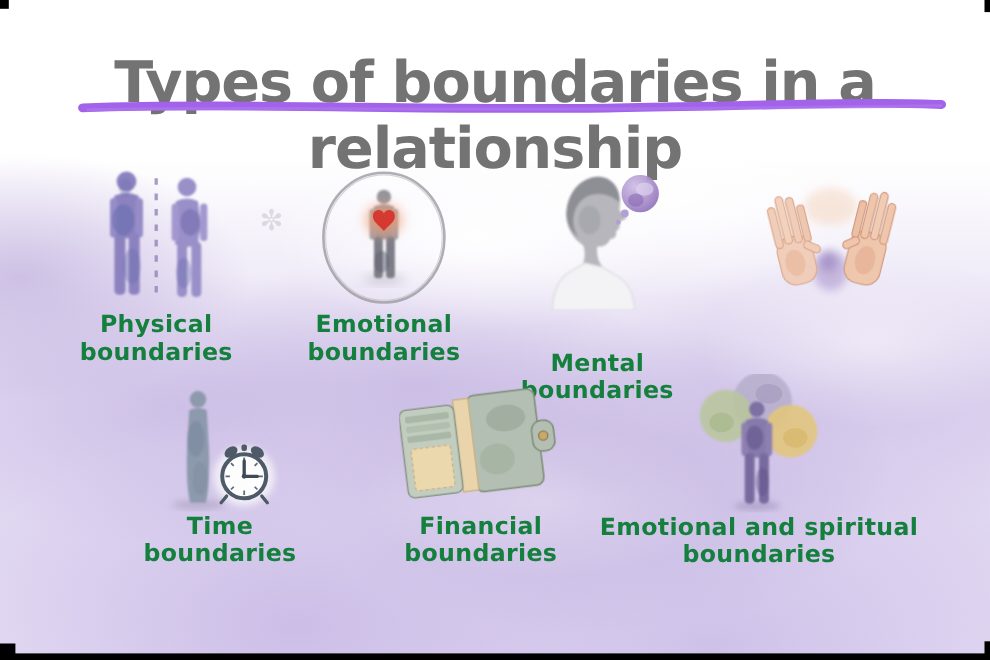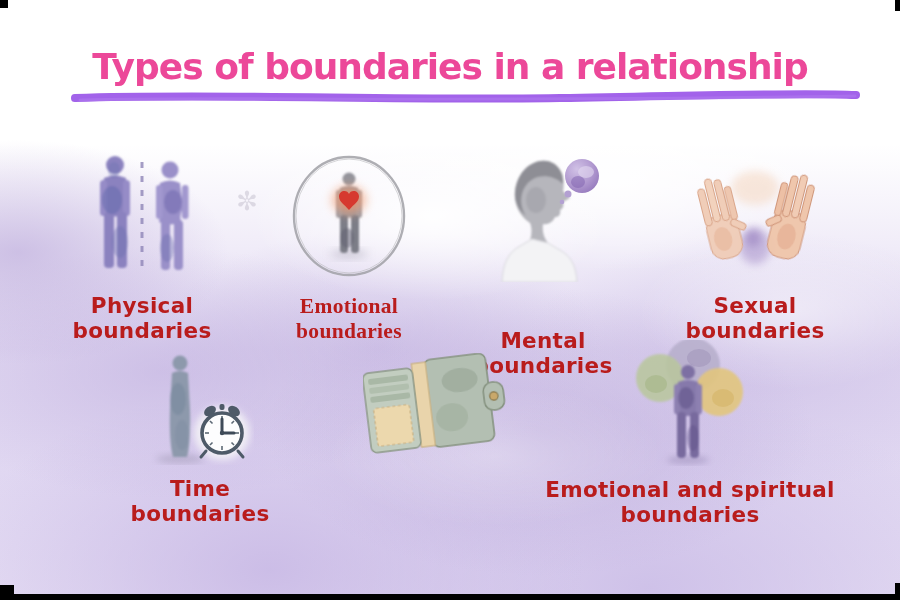--- a/index.html
+++ b/index.html
@@ -21,28 +21,28 @@
       radial-gradient(ellipse 320px 170px at 42% 58%, rgba(186,168,219,.45), rgba(186,168,219,0) 70%),
       radial-gradient(ellipse 380px 200px at 60% 72%, rgba(180,161,214,.50), rgba(180,161,214,0) 72%),
       radial-gradient(ellipse 340px 180px at 85% 60%, rgba(193,177,224,.45), rgba(193,177,224,0) 72%),
       radial-gradient(ellipse 420px 240px at 30% 95%, rgba(198,182,228,.80), rgba(198,182,228,0) 75%),
       radial-gradient(ellipse 460px 260px at 72% 98%, rgba(203,189,231,.85), rgba(203,189,231,0) 75%),
       linear-gradient(180deg, rgba(255,255,255,0) 24%, rgba(216,205,237,.35) 40%,
                       rgba(214,202,236,.75) 58%, rgba(221,211,240,.9) 80%, rgba(226,217,242,.95) 100%);
   }
   .title{
     position:absolute;left:0;top:46px;width:900px;text-align:center;
-    font-size:36px;font-weight:bold;letter-spacing:-1px;color:#ec4899;
+    font-size:52px;font-weight:bold;letter-spacing:-1px;color:#737373;
   }
   .underline{position:absolute;left:0;top:88px;width:900px;height:20px;}
   .card{position:absolute;display:flex;flex-direction:column;align-items:center;}
   .icon-wrap{display:flex;align-items:flex-end;justify-content:center;}
   .label{
     font-size:21.5px;line-height:1.16;font-weight:bold;letter-spacing:.3px;
-    color:#b91c1c;text-align:center;margin-top:12px;
+    color:#15803d;text-align:center;margin-top:2px;
   }
   .w180{width:180px;} .w290{width:290px;}
   .doodle{position:absolute;left:236px;top:186px;font-size:26px;color:#9a93a8;opacity:.28;}
   .artifact{position:absolute;background:#000;}
   .a-tl{left:0;top:0;width:8px;height:8px;}
   .a-tr{right:0;top:0;width:5px;height:11px;}
   .a-bl{left:0;bottom:5px;width:14px;height:10px;}
   .a-br{right:0;bottom:5px;width:5px;height:12px;}
   .a-bottom{left:0;bottom:0;width:900px;height:6px;}
 </style>
@@ -89,21 +89,21 @@
           <rect x="76" y="70" width="9" height="50" rx="4" fill="#9a90c9"></rect>
           <rect x="89" y="70" width="9" height="50" rx="4" fill="#9a90c9"></rect>
           <ellipse cx="88" cy="52" rx="9" ry="12" fill="#6b64ab" opacity=".5"></ellipse>
           <ellipse cx="82" cy="98" rx="7" ry="14" fill="#6b6fb0" opacity=".4"></ellipse>
         </g>
       </svg>
     </div>
     <div class="label">Physical boundaries</div>
   </div>
 
-  <div class="card w180" style="left:259px;top:150px;font-family:Liberation Serif, serif;">
+  <div class="card w180" style="left:259px;top:150px;">
     <div class="icon-wrap" style="height:132px;">
       <svg width="118" height="128" viewBox="0 0 118 128">
         <defs>
           <filter id="soft2" x="-30%" y="-30%" width="160%" height="160%">
               <feGaussianBlur stdDeviation="0.8"></feGaussianBlur>
             </filter>
           <filter id="glow2" x="-60%" y="-60%" width="220%" height="220%">
               <feGaussianBlur stdDeviation="5"></feGaussianBlur>
             </filter>
         </defs>
@@ -192,21 +192,20 @@
           <rect x="16" y="52" width="33" height="48" rx="13" fill="#efc6ac" stroke="#cf9478" stroke-width="1" opacity=".98"></rect>
           <rect x="16.5" y="22" width="7" height="38" rx="3.5" fill="#efc6ac" stroke="#cf9478" stroke-width="1"></rect>
           <rect x="25.5" y="14" width="7" height="44" rx="3.5" fill="#f1ccb5" stroke="#cf9478" stroke-width="1"></rect>
           <rect x="34.5" y="17" width="7" height="42" rx="3.5" fill="#efc6ac" stroke="#cf9478" stroke-width="1"></rect>
           <rect x="43" y="26" width="6.5" height="34" rx="3.2" fill="#edc0a5" stroke="#cf9478" stroke-width="1"></rect>
           <rect x="44" y="58" width="16" height="7" rx="3.5" transform="rotate(38 44 58)" fill="#efc6ac" stroke="#cf9478" stroke-width="1"></rect>
           <ellipse cx="32" cy="78" rx="9" ry="13" fill="#dfa184" opacity=".45"></ellipse>
         </g>
       </svg>
     </div>
-    <div class="label">Sexual boundaries</div>
   </div>
 
   <div class="card w180" style="left:110px;top:350px;justify-content:center;">
     <div class="icon-wrap" style="height:115px;">
       <svg width="108" height="114" viewBox="0 0 108 114">
         <defs>
           <filter id="soft5" x="-30%" y="-30%" width="160%" height="160%">
               <feGaussianBlur stdDeviation="0.9"></feGaussianBlur>
             </filter>
           <filter id="blob5" x="-60%" y="-60%" width="220%" height="220%">
@@ -263,20 +262,21 @@
           <circle cx="132" cy="50" r="4.2" fill="#c9a86a" stroke="#8a7a4e" stroke-width="1.2"></circle>
           <rect x="54" y="8" width="14" height="84" fill="#e9d4ab" stroke="#c9b183" stroke-width="1.2"></rect>
           <rect x="4" y="12" width="50" height="80" rx="6" fill="#c2cdc0" stroke="#8a9785" stroke-width="1.4"></rect>
           <rect x="9" y="18" width="40" height="6" rx="2" fill="#a9b8a6"></rect>
           <rect x="9" y="27" width="40" height="6" rx="2" fill="#b1bfae"></rect>
           <rect x="9" y="36" width="40" height="6" rx="2" fill="#a9b8a6"></rect>
           <rect x="11" y="48" width="36" height="38" rx="2.5" fill="#ecd8ad" stroke="#c9b183" stroke-width="1.2" stroke-dasharray="3 2.5"></rect>
         </g>
       </svg>
     </div>
+    <div class="label">Financial boundaries</div>
   </div>
 
   <div class="card w290" style="left:545px;top:348px;">
     <div class="icon-wrap" style="height:118px;">
       <svg width="118" height="126" viewBox="0 0 118 126">
         <defs>
           <filter id="soft7" x="-30%" y="-30%" width="160%" height="160%">
               <feGaussianBlur stdDeviation="0.9"></feGaussianBlur>
             </filter>
           <filter id="blob7" x="-60%" y="-60%" width="220%" height="220%">

